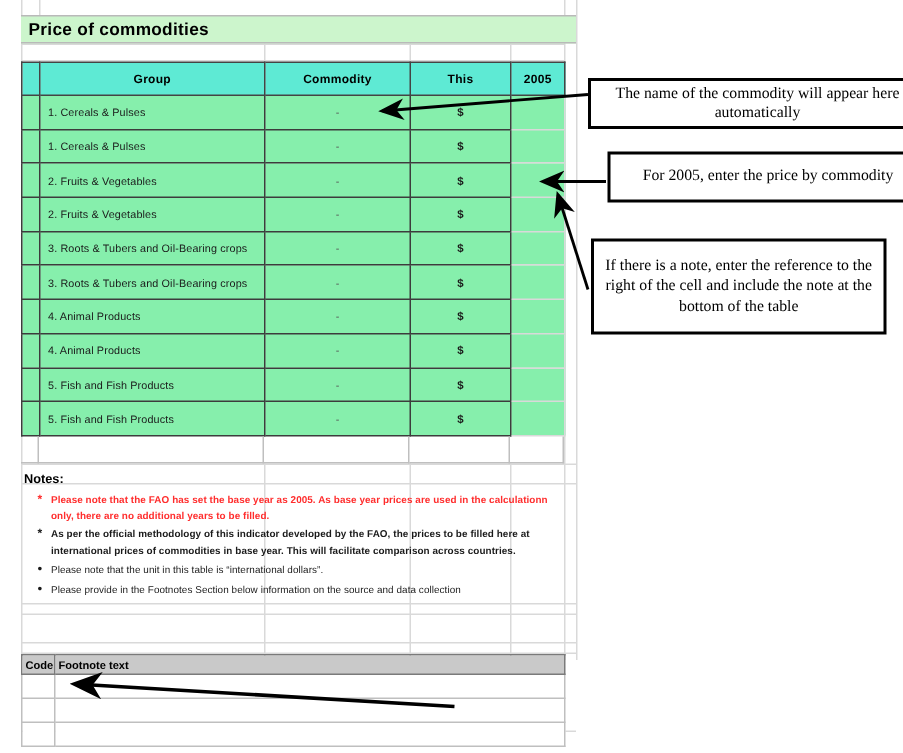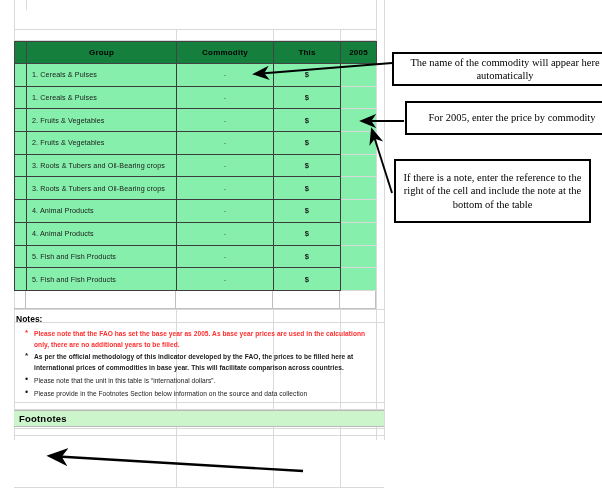--- a/index.html
+++ b/index.html
@@ -58,21 +58,21 @@
 
   
   #main-table {
     position: absolute;
     left: 14px; top: 41px;
     width: 362px;
     border-collapse: collapse;
     table-layout: fixed;
   }
   #main-table th {
-    background: #15803d;
+    background: #5eead4;
     border: 1px solid #444;
     height: 22px;
     font-size: 8px;
     font-weight: bold;
     color: #000;
     text-align: center;
     letter-spacing: .2px;
   }
   #main-table td {
     border: 1px solid #3c3c3c;
@@ -212,20 +212,23 @@
     <div class="gridline-h" style="left:14px;  top:402px; width:370px;"></div>
     <div class="gridline-h" style="left:14px;  top:409px; width:370px;"></div>
     <div class="gridline-h" style="left:14px;  top:428px; width:370px;"></div>
     <div class="gridline-h" style="left:14px;  top:435px; width:370px;"></div>
     <div class="gridline-h" style="left:14px;  top:487px; width:370px;"></div>
     <div class="gridline-v" style="left:176px; top:309px; height:178px;"></div>
     <div class="gridline-v" style="left:273px; top:309px; height:178px;"></div>
     <div class="gridline-v" style="left:340px; top:309px; height:178px;"></div>
   </div>
 
+  <div class="banner" id="title-banner">
+    <span>Price of commodities</span>
+  </div>
 
   <table id="main-table">
     <colgroup>
       <col class="col-idx">
         <col class="col-grp">
         <col class="col-com">
         <col class="col-unit">
         <col class="col-year">
     </colgroup>
     <thead>
@@ -331,24 +334,47 @@
   </div>
   <div class="note" id="note-3">
     <span class="bullet">•</span>
     <span>Please note that the unit in this table is “international dollars”.</span>
   </div>
   <div class="note" id="note-4">
     <span class="bullet">•</span>
     <span>Please provide in the Footnotes Section below information on the source and data collection</span>
   </div>
 
-  <div class="banner" id="footnotes-banner">
-    <span>Footnotes</span>
-  </div>
-
+
+  <table id="footnotes-table">
+    <colgroup>
+        <col class="fcol-code">
+        <col class="fcol-text">
+      </colgroup>
+    <thead>
+      <tr>
+        <th>Code</th>
+        <th>Footnote text</th>
+      </tr>
+    </thead>
+    <tbody id="footnotes-tbody">
+        <tr>
+          <td></td>
+          <td></td>
+        </tr>
+        <tr>
+          <td></td>
+          <td></td>
+        </tr>
+        <tr>
+          <td></td>
+          <td></td>
+        </tr>
+      </tbody>
+  </table>
 
   <svg class="arrow-layer" viewBox="0 0 602 502" xmlns="http://www.w3.org/2000/svg">
     <defs>
       <marker id="ah" markerWidth="9" markerHeight="9" refX="7.5" refY="4.5" orient="auto">
         <path d="M9,4.5 L0,0.7 L2.6,4.5 L0,8.3 Z" fill="#000"></path>
       </marker>
     </defs>
 
     <path d="M392,63 L255,74" stroke="#000" stroke-width="1.9" fill="none" marker-end="url(#ah)"></path>
 

